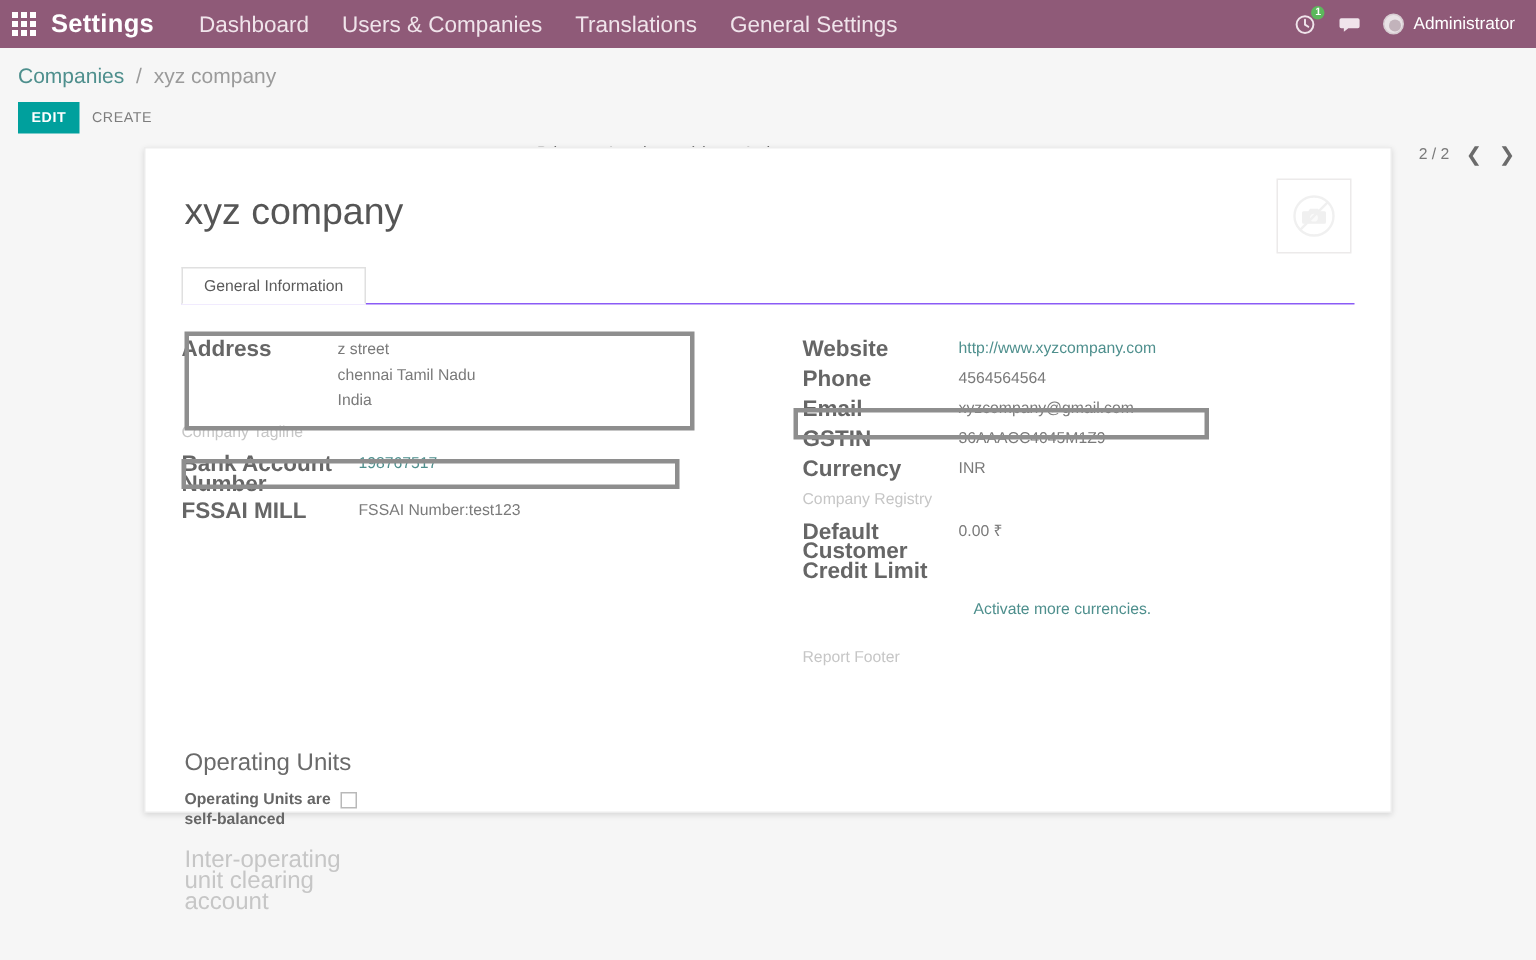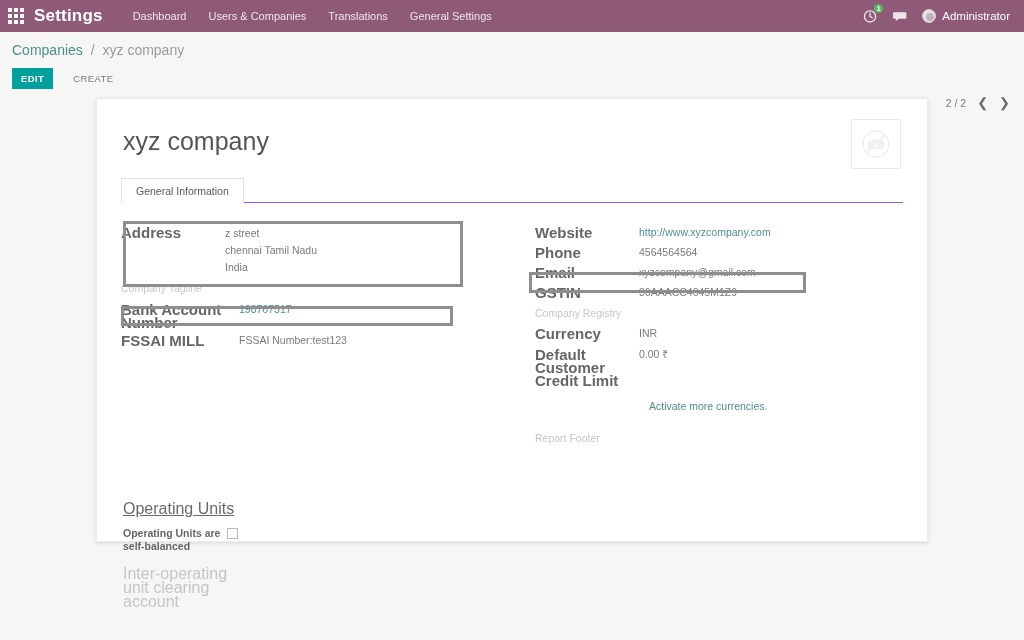--- a/index.html
+++ b/index.html
@@ -19,21 +19,21 @@
     display: flex; align-items: center;
     padding: 0 10px 0 8px;
     color: #fff;
   }
   .apps-grid { width: 16px; height: 16px; display: grid;
     grid-template-columns: repeat(3,4px); grid-template-rows: repeat(3,4px);
     gap: 2px; margin-right: 10px; cursor: pointer; }
   .apps-grid i { background: #fff; display: block; width: 4px; height: 4px; }
   .brand { font-size: 17px; font-weight: bold; letter-spacing: .2px; margin-right: 30px; color:#fff; }
   .menu { display: flex; align-items: center; gap: 22px; }
-  .menu-item { font-size: 11px; color: #f0e4eb; white-space: nowrap; cursor: pointer; }
+  .menu-item { font-size: 15px; color: #f0e4eb; white-space: nowrap; cursor: pointer; }
   .nav-right { margin-left: auto; display: flex; align-items: center; gap: 14px; padding-right: 4px;}
   .nav-icon { position: relative; width: 16px; height: 16px; cursor: pointer; color:#f0e4eb; }
   .badge {
     position: absolute; top: -4px; right: -5px;
     background: #5cb85c; color: #fff; font-size: 7px; line-height: 9px;
     min-width: 9px; height: 9px; border-radius: 5px; text-align: center;
     padding: 0 1px; font-weight: bold;
   }
   .avatar { width: 14px; height: 14px; border-radius: 50%; background: #e8e2e5;
             border: 1px solid #d7cdd2; display:inline-block; position:relative; }
@@ -41,21 +41,21 @@
             border-radius:50%; background:#c2b3bb;}
   .user-name { font-size: 11.5px; color: #fff; }
   .user-box { display:flex; align-items:center; gap:6px; cursor:pointer;}
 
   
   .control-panel { width: 1024px; height: 58px; background: #f6f6f6; position: relative; }
   .breadcrumb { position: absolute; left: 12px; top: 10px; font-size: 14px; }
   .bc-link { color: #4e8f8d; cursor: pointer; }
   .bc-sep { color: #9b9b9b; margin: 0 4px; }
   .bc-current { color: #9b9b9b; }
-  .btn-row { position: absolute; left: 12px; top: 36px; display: flex; align-items: center; gap: 16px; }
+  .btn-row { position: absolute; left: 12px; top: 36px; display: flex; align-items: center; gap: 4px; }
   .btn-edit { background: #00a09d; color: #fff; font-size: 9.5px; font-weight: bold;
     letter-spacing: .4px; padding: 5px 9px; border: none; cursor: pointer; }
   .btn-create { background: transparent; color: #7d7d7d; font-size: 9.5px; font-weight: normal;
     letter-spacing: .4px; padding: 5px 4px; border: none; cursor: pointer; }
   .cp-actions { position: absolute; left: 358px; top: 64px; display: flex; gap: 14px; }
   .cp-dd { font-size: 11px; color: #6b6b6b; cursor: pointer; white-space: nowrap; }
   .caret { display: inline-block; margin-left: 3px; border-left: 3px solid transparent;
     border-right: 3px solid transparent; border-top: 4px solid #8a8a8a; vertical-align: middle; }
   .pager { position: absolute; right: 14px; top: 64px; display: flex; align-items: center; gap: 11px; }
   .pager-count { font-size: 10.5px; color: #7a7a7a; }
@@ -95,21 +95,21 @@
   .hl { position: absolute; border: 3px solid #8e8e8e; pointer-events: none; }
   #hl-address { left: 2px; top: -4px; width: 340px; height: 66px; }
   #hl-bank { left: 0px; top: 81px; width: 332px; height: 20px; }
   #hl-gstin { left: -6px; top: 47px; width: 277px; height: 21px; }
 
   .link-line { font-size: 10.5px; color: #4e8f8d; margin-top: 13px; margin-left: 114px; cursor: pointer; }
   .footer-ph { font-size: 10.5px; color: #c6c6c6; margin-top: 20px; }
 
   
   .ou-section { margin-top: 56px; margin-left: 2px; }
-  .ou-title { font-size: 16px; color: #6a6a6a; font-weight: normal; margin: 0 0 9px 0; text-decoration: underline; }
+  .ou-title { font-size: 16px; color: #6a6a6a; font-weight: normal; margin: 0 0 9px 0; }
   .ou-row { display: flex; align-items: flex-start; }
   .ou-label { font-size: 10.5px; font-weight: bold; color: #666; width: 104px;
     flex: 0 0 104px; line-height: 13px; }
   .ou-check { width: 11px; height: 11px; border: 1px solid #b9b9b9; background: #fff;
     margin-top: 1px; cursor: pointer; }
   .ou-ph { font-size: 16px; color: #c6c6c6; line-height: 14px; margin-top: 14px; width: 110px; }
 </style>
 </head>
 <body>
 
@@ -245,27 +245,27 @@
       <div class="frow" style="margin-top:3px;">
         <div class="flabel">Email</div>
         <div class="fvalue">xyzcompany@gmail.com</div>
       </div>
 
       <div class="frow" style="margin-top:3px;">
         <div class="flabel">GSTIN</div>
         <div class="fvalue">36AAACC4045M1Z9</div>
       </div>
 
-      <div class="frow" style="margin-top:4px;">
-        <div class="fplaceholder">Company Registry</div>
-      </div>
-
       <div class="frow" style="margin-top:3px;">
         <div class="flabel">Currency</div>
         <div class="fvalue">INR</div>
+      </div>
+
+      <div class="frow" style="margin-top:4px;">
+        <div class="fplaceholder">Company Registry</div>
       </div>
 
       <div class="frow" style="margin-top:4px;">
         <div class="flabel">Default Customer Credit Limit</div>
         <div class="fvalue">0.00 ₹</div>
       </div>
 
       <div class="link-line">Activate more currencies.</div>
 
       <div class="footer-ph">Report Footer</div>

